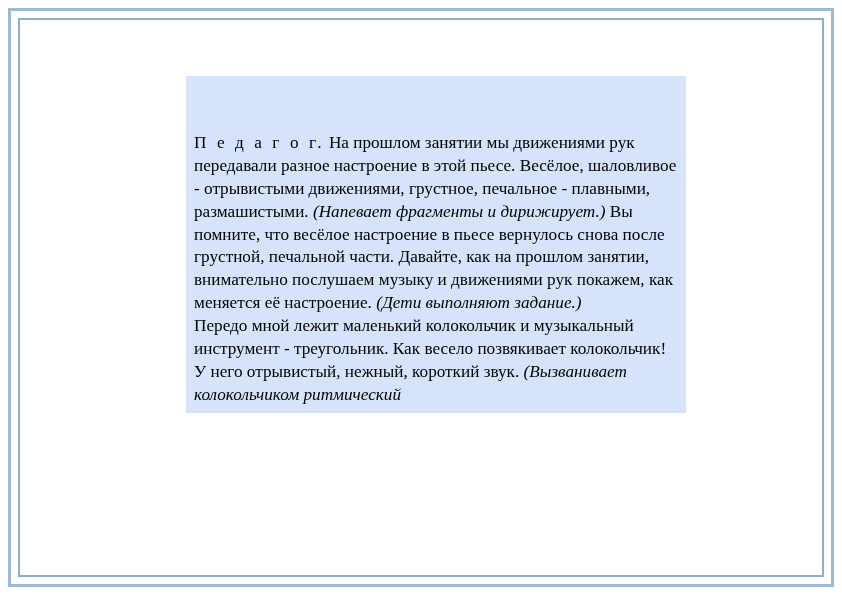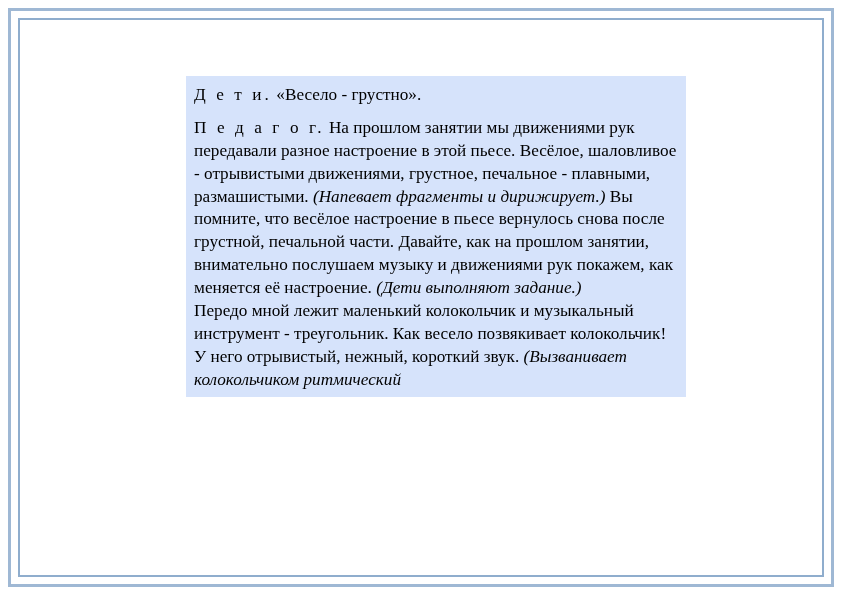--- a/index.html
+++ b/index.html
@@ -69,38 +69,36 @@
   }
   .para {
     margin: 0 0 10px 0;
     font-size: 17.2px;
     line-height: 1.33;
     color: #000000;
     text-align: left;
   }
   .para:last-child {
     margin-bottom: 0;
+    margin-top: 48px;
   }
   .para .sp {
     letter-spacing: 0.18em;
   }
   .para i {
     font-style: italic;
   }
 </style>
 </head>
 <body>
 
 <div class="slide">
   <div class="frame-outer"></div>
   <div class="frame-mid"></div>
   <div class="frame-inner"></div>
   <div class="frame-inner2"></div>
 
   <div class="text-block">
     <p class="para">
-      <span class="sp">Д е т и.</span><span> «Весело - грустно».</span>
-    </p>
-    <p class="para">
       <span class="sp">П е д а г о г.</span><span> На прошлом занятии мы движениями рук передавали разное настроение в этой пьесе. Весёлое, шаловливое - отрывистыми движениями, грустное, печальное - плавными, размашистыми. </span><i>(Напевает фрагменты и дирижирует.)</i><span> Вы помните, что весёлое настроение в пьесе вернулось снова после грустной, печальной части. Давайте, как на прошлом занятии, внимательно послушаем музыку и движениями рук покажем, как меняется её настроение. </span><i>(Дети выполняют задание.)</i><span><br>Передо мной лежит маленький колокольчик и музыкальный инструмент - треугольник. Как весело позвякивает колокольчик! У него отрывистый, нежный, короткий звук. </span><i>(Вызванивает колокольчиком ритмический</i>
     </p>
   </div>
 </div>
 
 </body></html>

